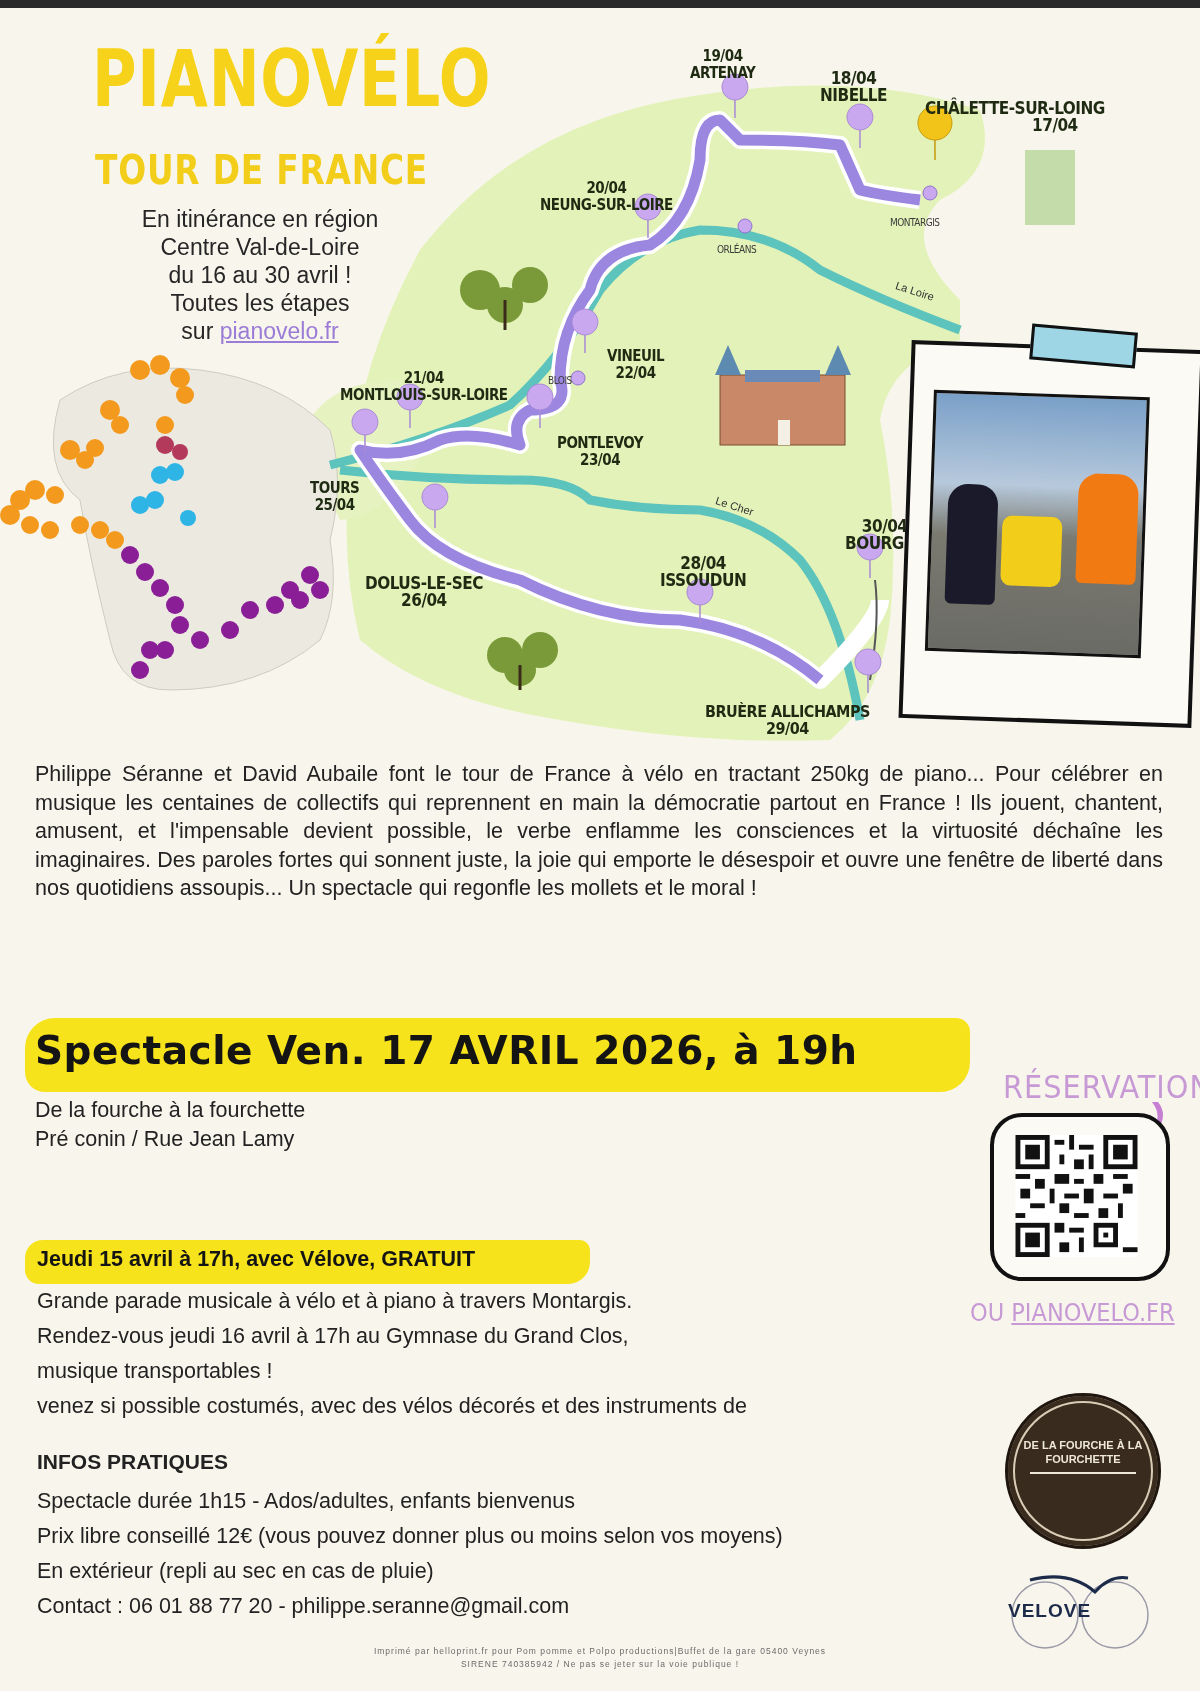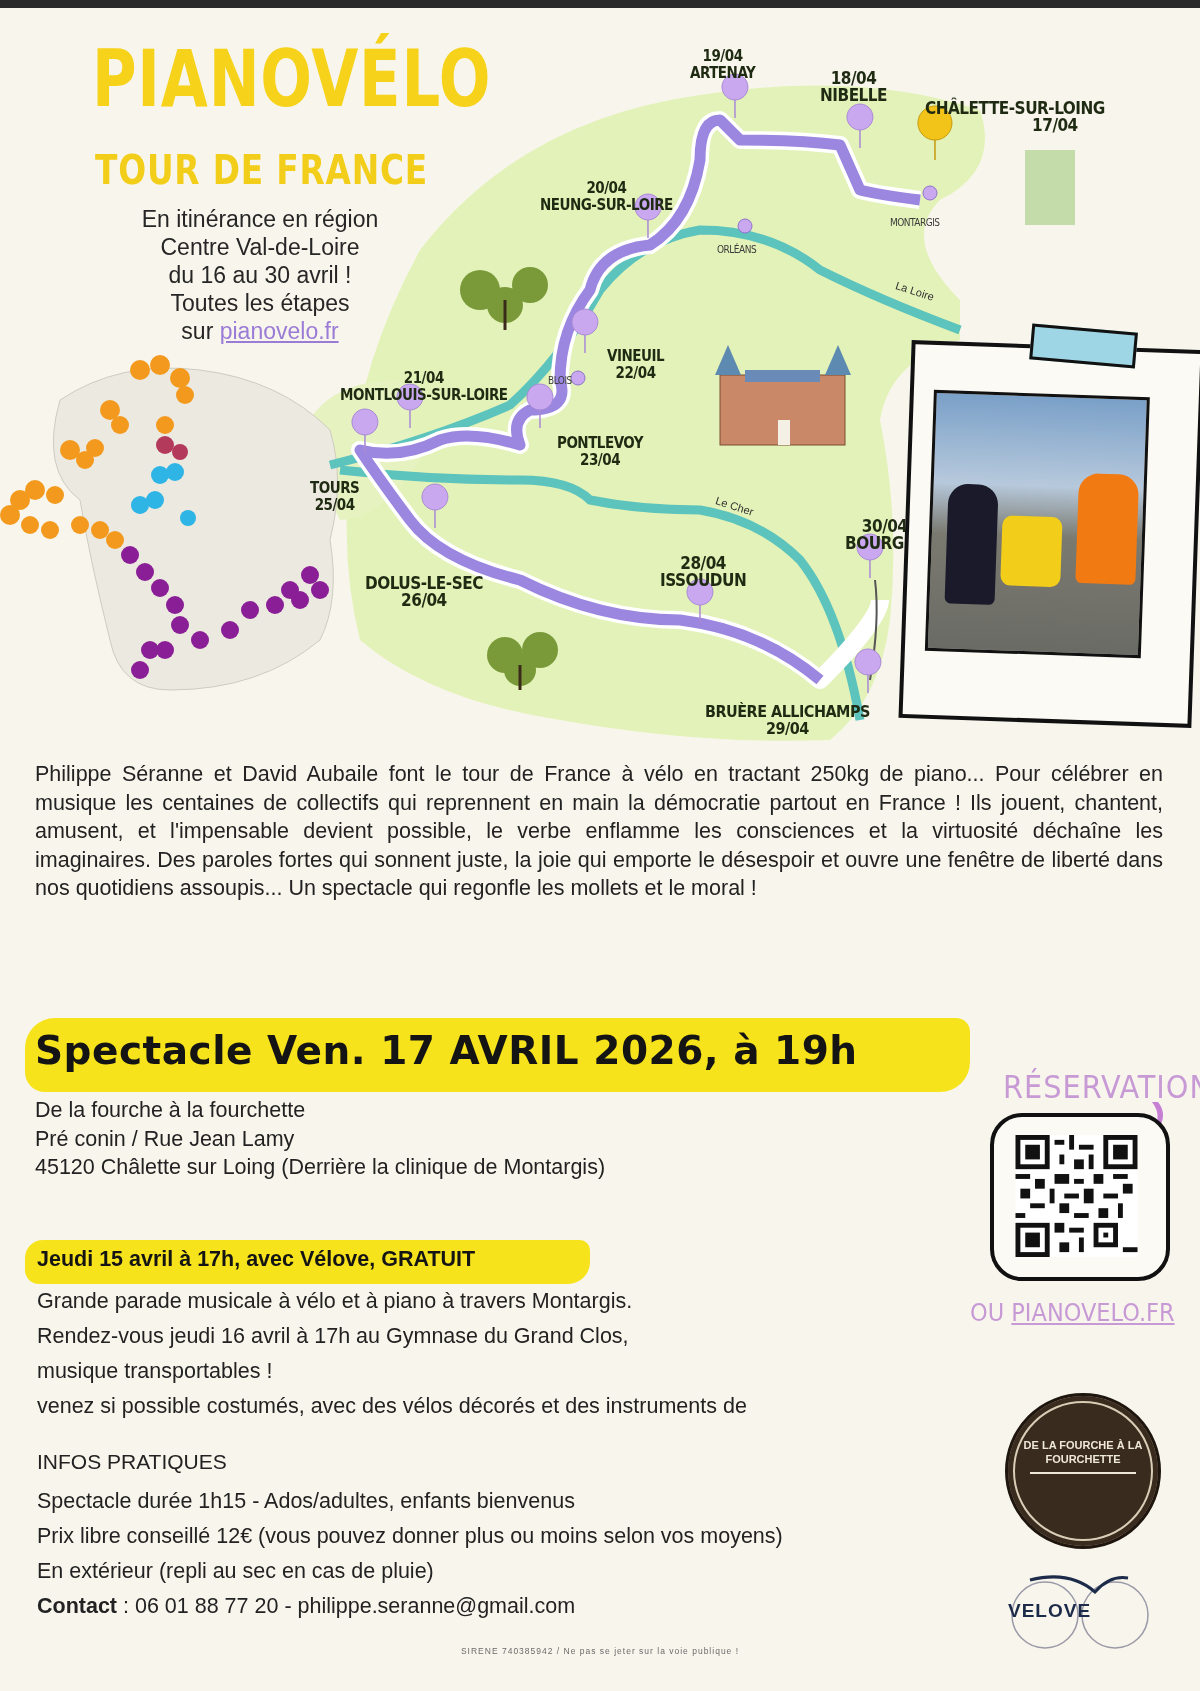--- a/index.html
+++ b/index.html
@@ -64,23 +64,23 @@
   .spectacle {
     position:absolute; left:35px; top:1028px; font-size:39px; font-weight:bold; color:#141414; letter-spacing:0.5px;
     font-family:"DejaVu Sans", sans-serif;
   }
   .venue { position:absolute; left:35px; top:1096px; font-size:21.5px; line-height:28.5px; color:#222; }
 
   .hl2 { position:absolute; left:25px; top:1240px; width:565px; height:44px; background:#f7e31c; border-radius:18px 10px 22px 14px; }
   .jeudi { position:absolute; left:37px; top:1247px; font-size:21.5px; font-weight:bold; color:#141414; }
   .parade { position:absolute; left:37px; top:1284px; font-size:21.5px; line-height:35px; color:#222; }
 
-  .infos-title { position:absolute; left:37px; top:1450px; font-size:21px; font-weight:normal; color:#222; }
+  .infos-title { position:absolute; left:37px; top:1450px; font-size:21px; font-weight:bold; color:#222; }
   .infos { position:absolute; left:37px; top:1484px; font-size:21.5px; line-height:35px; color:#222; }
-  .infos b { font-weight:bold; }
+  .infos b { font-weight:normal; }
 
   
   .resa-title { position:absolute; left:1003px; top:1068px; font-size:32px; color:#c79ad6; letter-spacing:1px; font-family:"DejaVu Sans Condensed","DejaVu Sans", sans-serif; }
   .qr-box { position:absolute; left:990px; top:1113px; width:172px; height:160px; border:4px solid #111; border-radius:32px; background:#fbfaf4; }
   .qr { position:absolute; left:20px; top:18px; width:125px; height:122px; }
   .arrow { position:absolute; left:1140px; top:1100px; width:30px; height:40px; }
   .resa-link { position:absolute; left:970px; top:1298px; font-size:25px; color:#c79ad6; font-family:"DejaVu Sans Condensed","DejaVu Sans", sans-serif; }
   .resa-link span { text-decoration:underline; }
 
   
@@ -244,21 +244,20 @@
   </div>
 </div>
 
 <div class="desc">Philippe Séranne et David Aubaile font le tour de France à vélo en tractant 250kg de piano... Pour célébrer en musique les centaines de collectifs qui reprennent en main la démocratie partout en France ! Ils jouent, chantent, amusent, et l'impensable devient possible, le verbe enflamme les consciences et la virtuosité déchaîne les imaginaires. Des paroles fortes qui sonnent juste, la joie qui emporte le désespoir et ouvre une fenêtre de liberté dans nos quotidiens assoupis... Un spectacle qui regonfle les mollets et le moral !</div>
 
 <div class="hl1"></div>
 <div class="spectacle">Spectacle Ven. 17 AVRIL 2026, à 19h</div>
 <div class="venue">
   <div>De la fourche à la fourchette</div>
   <div>Pré conin / Rue Jean Lamy</div>
-  <div>45120 Châlette sur Loing (Derrière la clinique de Montargis)</div>
 </div>
 
 <div class="hl2"></div>
 <div class="jeudi">Jeudi 15 avril à 17h, avec Vélove, GRATUIT</div>
 <div class="parade">
   <div>Grande parade musicale à vélo et à piano à travers Montargis.</div>
   <div>Rendez-vous jeudi 16 avril à 17h au Gymnase du Grand Clos,</div>
   <div>musique transportables !</div>
   <div>venez si possible costumés, avec des vélos décorés et des instruments de</div>
 </div>
@@ -332,14 +331,15 @@
 <div class="logo-velove">
   <svg width="160" height="80" viewBox="0 0 160 80">
     <circle cx="45" cy="45" r="33" fill="none" stroke="#9a9aa8" stroke-width="1.5"></circle>
     <circle cx="115" cy="45" r="33" fill="none" stroke="#9a9aa8" stroke-width="1.5"></circle>
     <path d="M30 10 Q70 0 95 22 Q110 5 128 8" stroke="#1d2b4a" stroke-width="3" fill="none"></path>
   </svg>
   <div class="velove-text">VELOVE</div>
 </div>
 
 <div class="footer">
+  <div>Imprimé par helloprint.fr pour Pom pomme et Polpo productions|Buffet de la gare 05400 Veynes</div>
   <div>SIRENE 740385942 / Ne pas se jeter sur la voie publique !</div>
 </div>
 
 </body></html>

